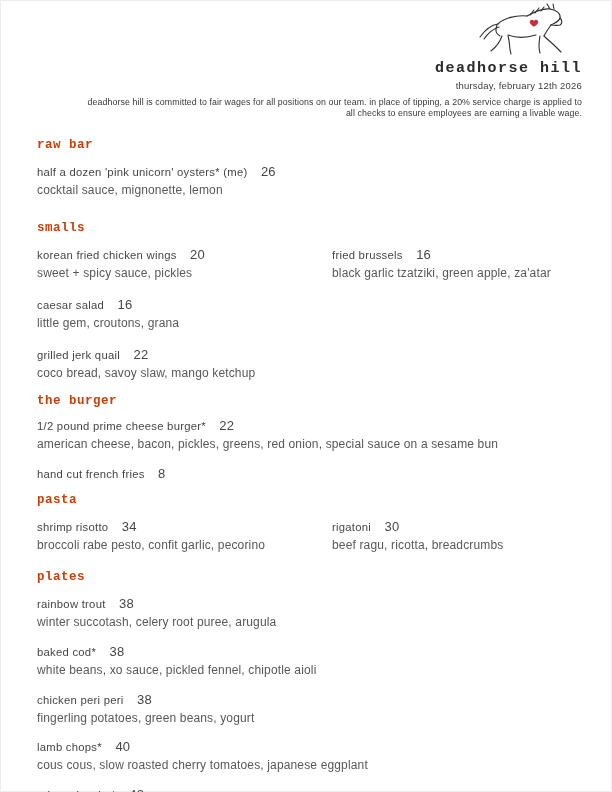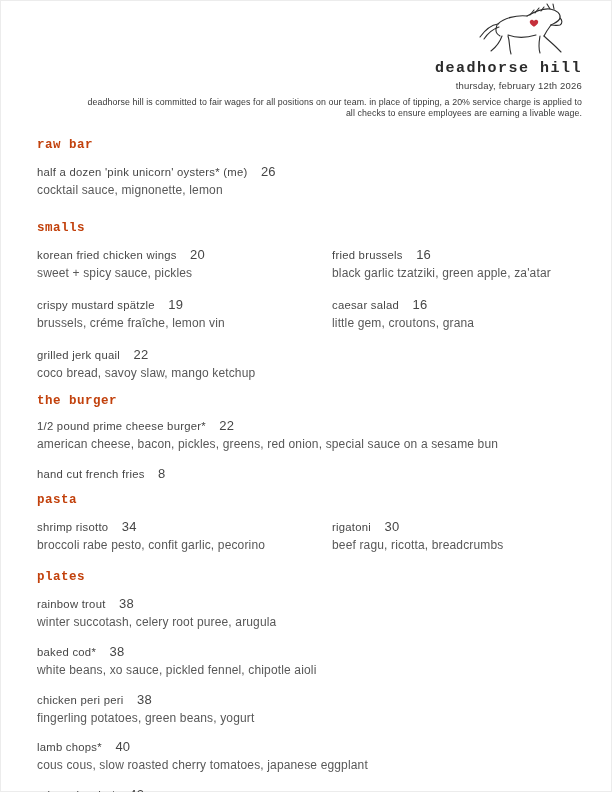--- a/index.html
+++ b/index.html
@@ -119,27 +119,20 @@
         <div class="line">
           <span class="nm">fried brussels</span>
           <span class="pr">16</span>
         </div>
         <div class="ds">black garlic tzatziki, green apple, za'atar</div>
       </div>
     </div>
     <div class="cols">
       <div class="item">
         <div class="line">
-          <span class="nm">crispy mustard spätzle</span>
-          <span class="pr">19</span>
-        </div>
-        <div class="ds">brussels, créme fraîche, lemon vin</div>
-      </div>
-      <div class="item">
-        <div class="line">
           <span class="nm">caesar salad</span>
           <span class="pr">16</span>
         </div>
         <div class="ds">little gem, croutons, grana</div>
       </div>
     </div>
     <div class="item">
       <div class="line">
         <span class="nm">grilled jerk quail</span>
         <span class="pr">22</span>

